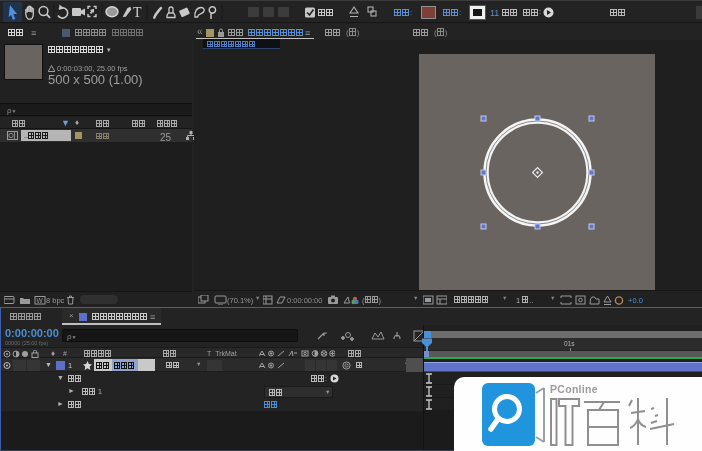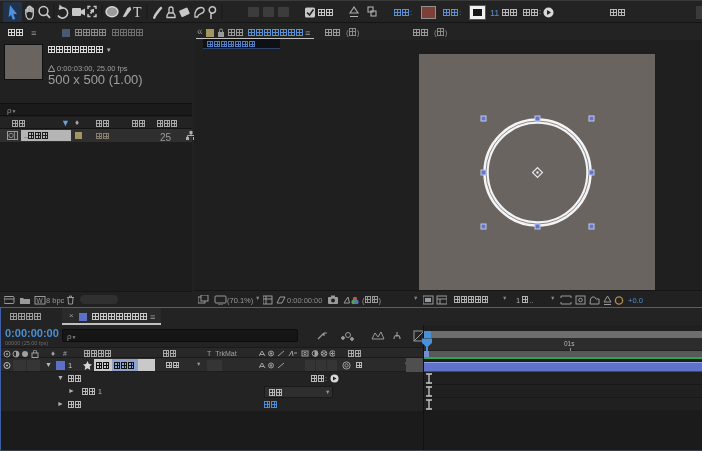--- a/index.html
+++ b/index.html
@@ -428,13 +428,44 @@
   <svg class="abs" style="left:1px;top:61px;" width="8" height="11">
           <path d="M1 1 L7 1 M4 1 L4 10 M1 10 L7 10" stroke="#c8c8c8" stroke-width="1.3"></path>
         </svg>
   <svg class="abs" style="left:1px;top:74px;" width="8" height="11">
           <path d="M1 1 L7 1 M4 1 L4 10 M1 10 L7 10" stroke="#c8c8c8" stroke-width="1.3"></path>
         </svg>
   <div class="abs" style="left:0;top:86px;width:279px;height:39px;background:#1b1b1b;"></div>
  </div>
 </div>
 
+<div class="abs" id="wm" style="left:454px;top:377px;width:248px;height:74px;background:#fefefe;border-top-left-radius:10px;z-index:10;">
+
+ <div class="abs" style="left:28px;top:6px;width:53px;height:63px;background:#2095dd;border-radius:6px;"></div>
+ <svg class="abs" style="left:28px;top:6px;" width="53" height="63">
+  <circle cx="25" cy="26" r="12.5" fill="none" stroke="#ffffff" stroke-width="5"></circle>
+  <path d="M16 36 L9 46" stroke="#ffffff" stroke-width="5.5" stroke-linecap="round"></path>
+ </svg>
+
+ <svg class="abs" style="left:80px;top:6px;" width="14" height="63">
+        <path d="M2 10 L10 5 M10 5 L10 59 M10 59 L2 54" stroke="#9aa0a6" stroke-width="2" fill="none"></path>
+      </svg>
+
+ <div class="abs" style="left:96px;top:6px;color:#9b9b9b;font-size:10.5px;font-weight:bold;letter-spacing:0.3px;">PConline</div>
+
+ <svg class="abs" style="left:94px;top:20px;" width="130" height="52" viewBox="0 0 130 52">
+  <g fill="none" stroke="#8f8f8f" stroke-width="2">
+
+   <path d="M3 2 L8.5 2 L8.5 48 L3 48 Z"></path>
+
+   <path d="M11 2 L31 2 L31 9 L24.5 9 L24.5 48 L17.5 48 L17.5 9 L11 9 Z"></path>
+
+   <path d="M36 5 L72 5"></path>
+   <path d="M56 5 L51 13"></path>
+   <rect x="40" y="13" width="30" height="35"></rect>
+   <path d="M40 30 L70 30"></path>
+
+   <path d="M84 3 L81 9 M90 1 L90 48 M83 16 L97 14 M90 22 C89 26 85 30 82 31 M90 22 C91 26 95 29 98 30"></path>
+   <path d="M103 26 L109 24 M103 12 L106 11 M107 19 L110 18 M119 1 L119 48 M102 32 L126 27"></path>
+  </g>
+ </svg>
+</div>
 
 </div>
 </body></html>

